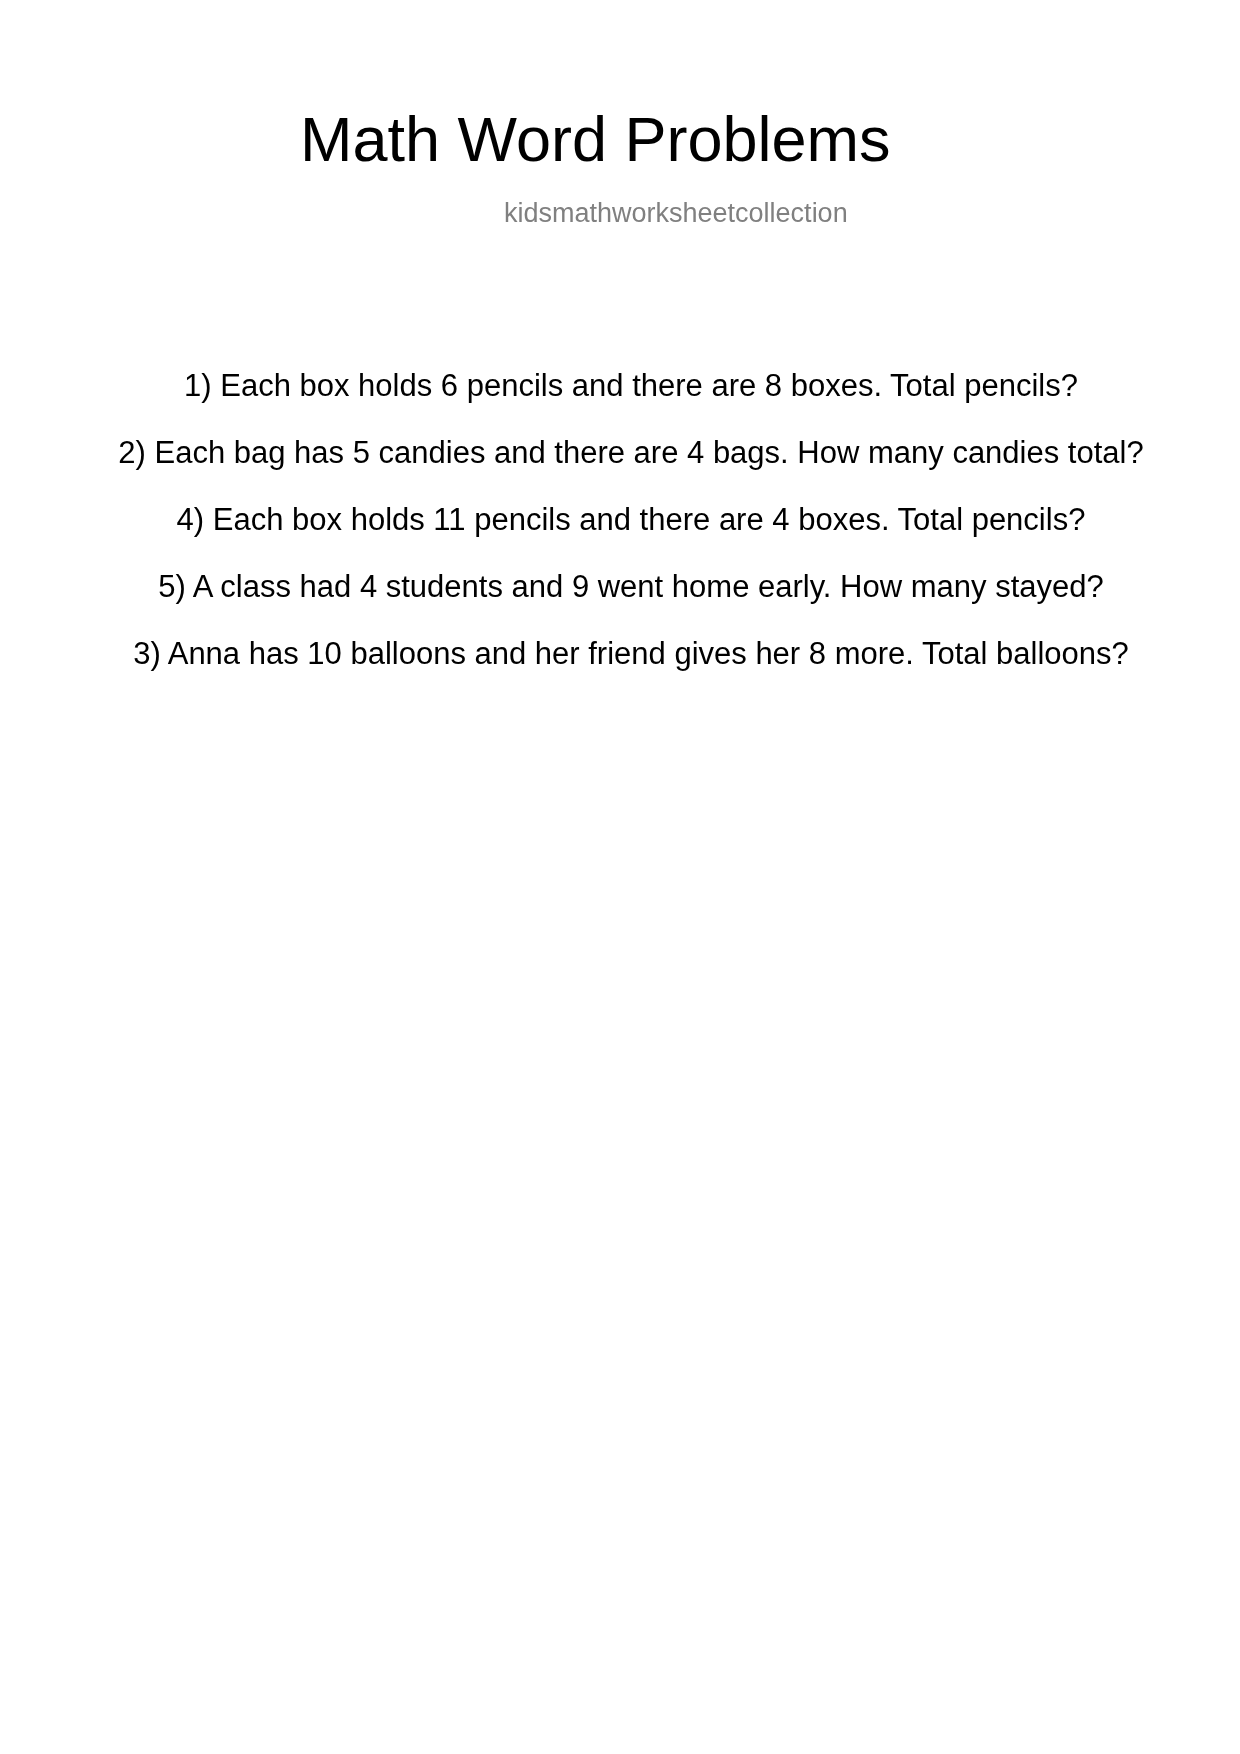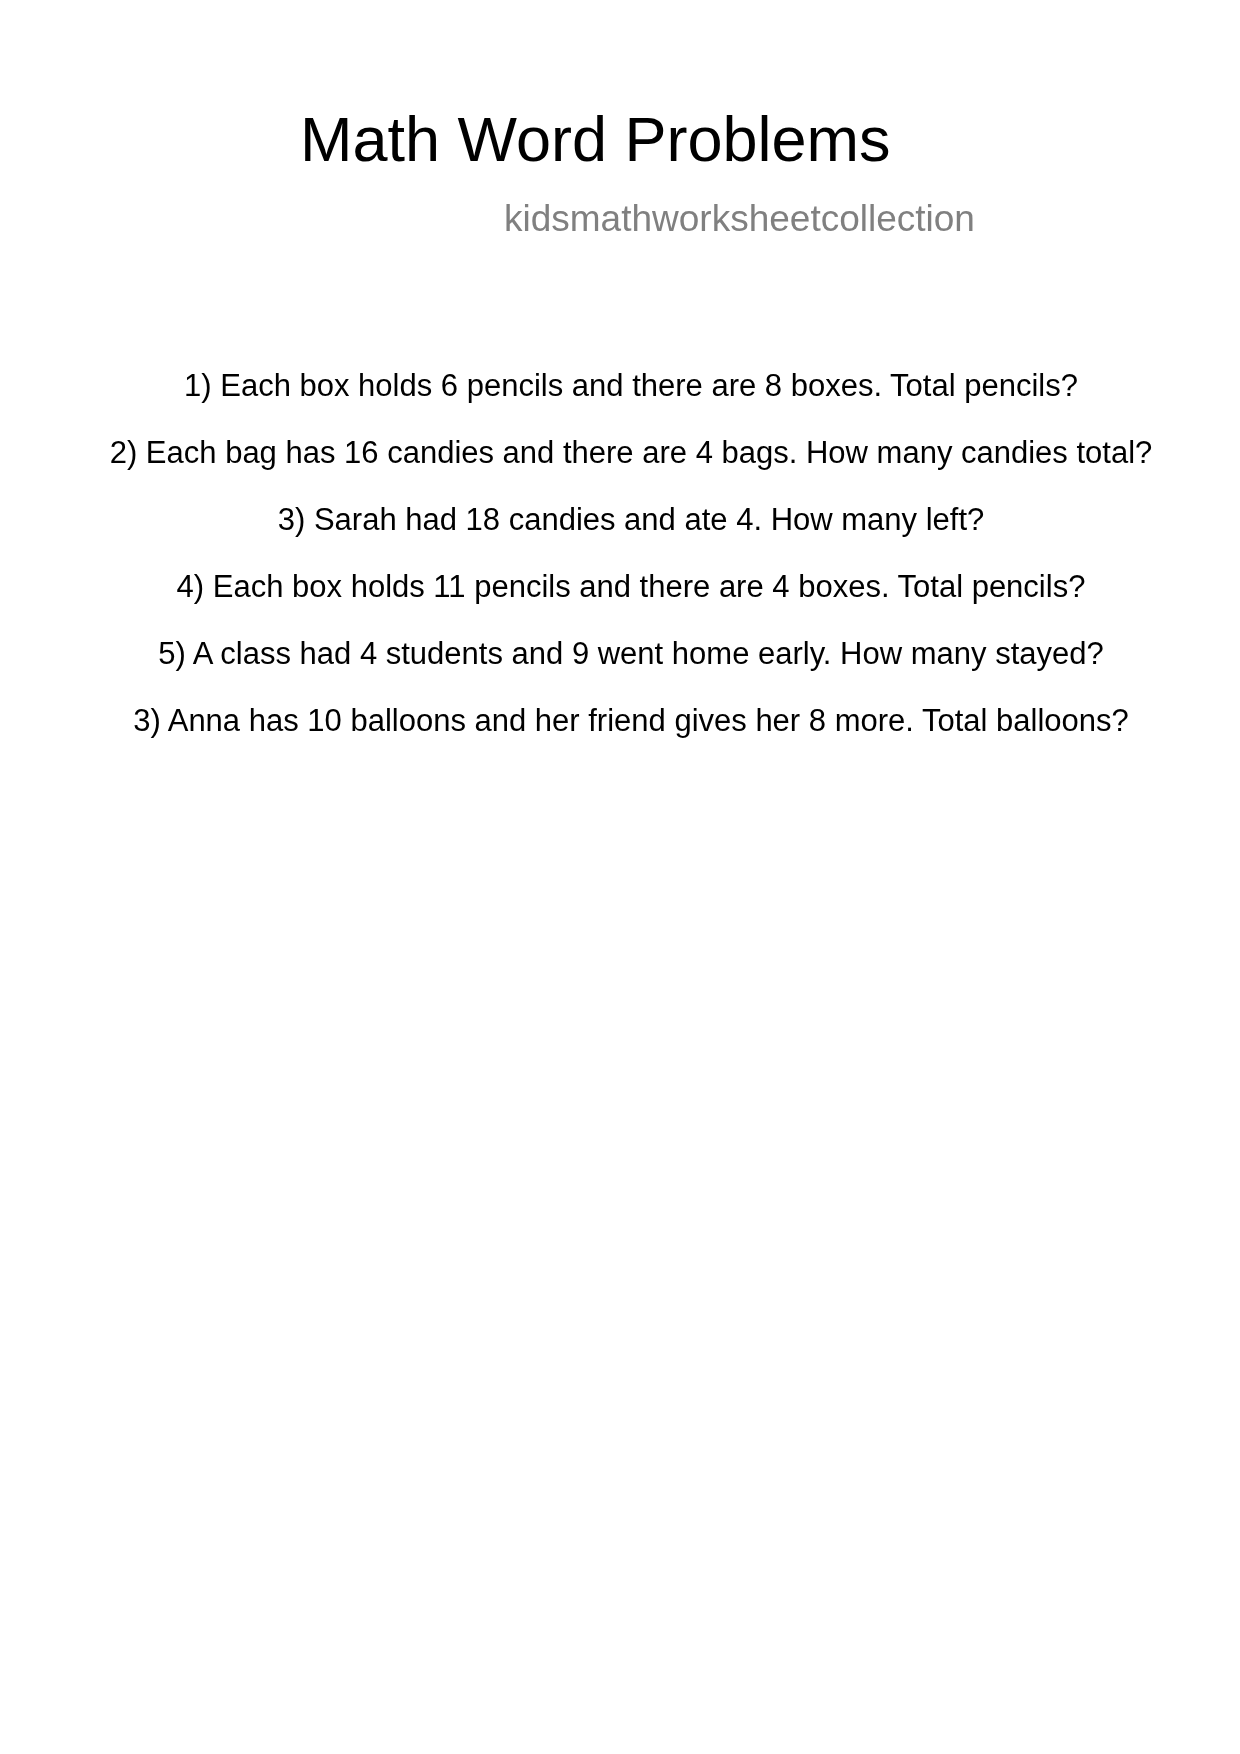--- a/index.html
+++ b/index.html
@@ -32,21 +32,21 @@
       font-weight: normal;
       line-height: 1;
       white-space: nowrap;
       color: #000000;
     }
     .subtitle {
       position: absolute;
       left: 504px;
       top: 184px;
       margin: 0;
-      font-size: 37px;
+      font-size: 27px;
       line-height: 1;
       white-space: nowrap;
       color: #808080;
     }
     .problems {
       position: absolute;
       left: 101px;
       top: 348px;
       width: 1060px;
       margin: 0;
@@ -63,19 +63,18 @@
   </style>
 </head>
 <body>
 
 <div class="page">
   <h1 class="title">Math Word Problems</h1>
   <div class="subtitle">kidsmathworksheetcollection</div>
 
   <ol class="problems">
     <li class="problem">1) Each box holds 6 pencils and there are 8 boxes. Total pencils?</li>
-    <li class="problem">2) Each bag has 16 candies and there are 4 bags. How many candies total?</li>
-    <li class="problem">3) Sarah had 18 candies and ate 4. How many left?</li>
+    <li class="problem">2) Each bag has 5 candies and there are 4 bags. How many candies total?</li>
     <li class="problem">4) Each box holds 11 pencils and there are 4 boxes. Total pencils?</li>
     <li class="problem">5) A class had 4 students and 9 went home early. How many stayed?</li>
     <li class="problem">3) Anna has 10 balloons and her friend gives her 8 more. Total balloons?</li>
   </ol>
 </div>
 
 </body></html>

